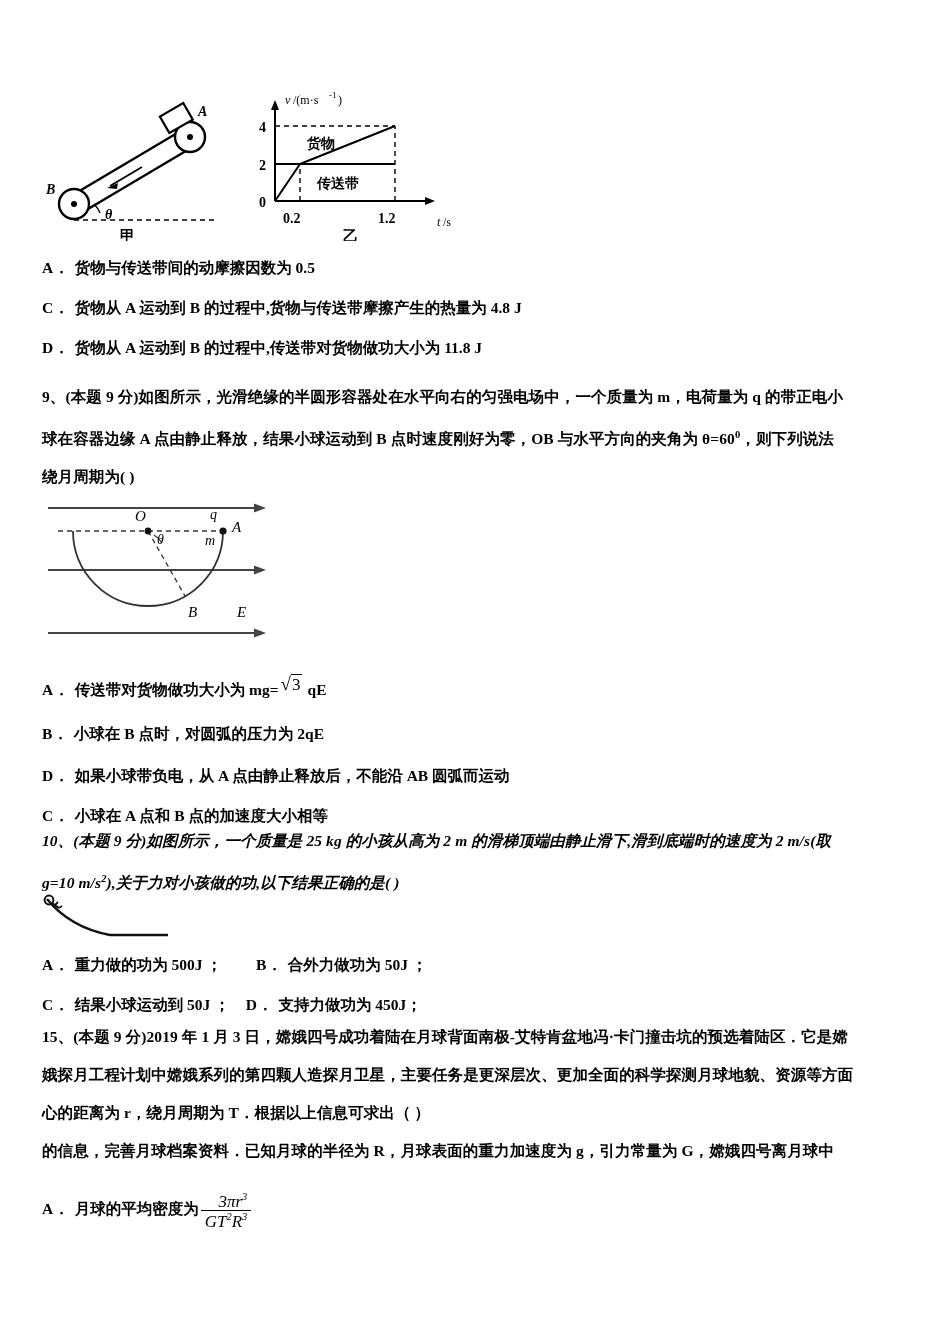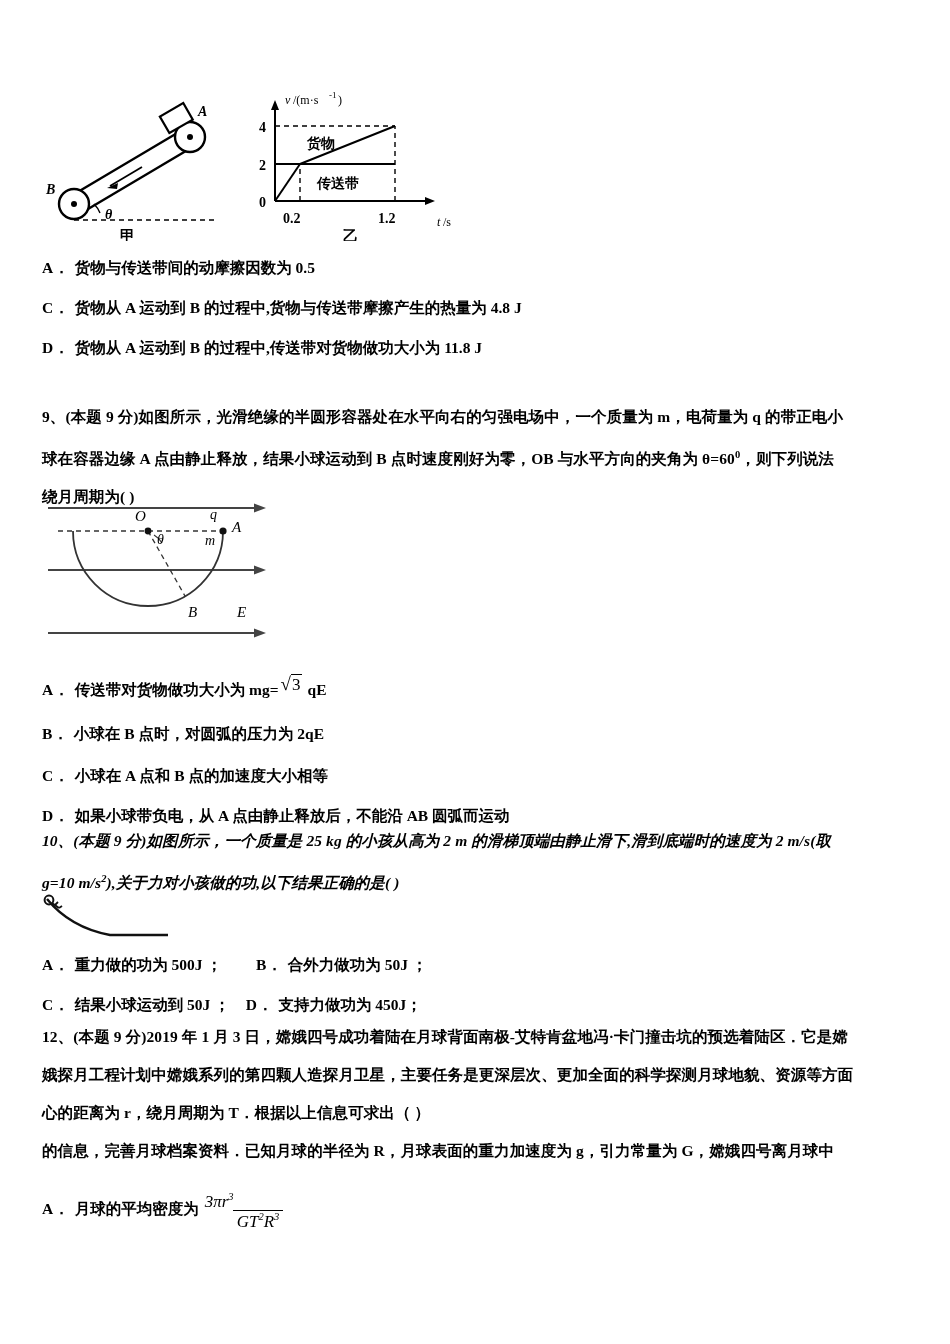--- a/index.html
+++ b/index.html
@@ -62,34 +62,33 @@
   
   .fig-slide {
     position: absolute;
     left: 38px; top: 893px;
   }
 
   
   .frac {
     display: inline-block;
     vertical-align: -0.75em;
-    text-align: left;
+    text-align: right;
     font-family: "Liberation Serif", serif;
     font-style: italic;
     font-weight: normal;
     font-size: 17px;
     line-height: 1.05;
     margin: 0 2px;
   }
   .frac .num { display: block; padding: 0 4px; }
   .frac .den {
     display: block;
     border-top: 1.3px solid #000;
     padding: 0 4px;
-    margin-left: 32px;
   }
   .frac sup { font-size: 0.62em; font-style: italic; }
 
   .radical {
     display: inline-block;
     position: relative;
     font-style: normal;
     font-weight: normal;
     font-size: 17px;
     vertical-align: 0.28em;
@@ -185,21 +184,21 @@
       <span class="lbl">A．</span><span class="sp-s"></span><span>货物与传送带间的动摩擦因数为 0.5</span>
     </div>
     <div class="opt">
       <span class="lbl">C．</span><span class="sp-s"></span><span>货物从 A 运动到 B 的过程中,货物与传送带摩擦产生的热量为 4.8 J</span>
     </div>
     <div class="opt">
       <span class="lbl">D．</span><span class="sp-s"></span><span>货物从 A 运动到 B 的过程中,传送带对货物做功大小为 11.8 J</span>
     </div>
   </div>
 
-  <div class="content" style="top:398px; position:absolute;font-family:Liberation Serif, serif;">
+  <div class="content" style="top:378px; position:absolute;font-family:Liberation Serif, serif;">
     <div class="qline">
       <span>9、</span><span>(本题 9 分)</span><span>如图所示，光滑绝缘的半圆形容器处在水平向右的匀强电场中，一个质量为 m，电荷量为 q 的带正电小</span>
     </div>
     <div class="qline">
       <span>球在容器边缘 A 点由静止释放，结果小球运动到 B 点时速度刚好为零，OB 与水平方向的夹角为 θ=60</span><span class="sup0">0</span><span>，则下列说法</span>
     </div>
     <div class="qline">
       <span>绕月周期为(  )</span>
     </div>
   </div>
@@ -236,24 +235,24 @@
   </div>
 
   <div class="content" style="top:662px; position:absolute;">
     <div class="opt" style="line-height:44px;">
       <span class="lbl">A．</span><span class="sp-s"></span><span>传送带对货物做功大小为 mg=</span><span class="radical"><span class="rad-glyph">√</span><span style="border-top:1.2px solid #000; padding:0 1px;">3</span></span><span class="sp-s"></span><span>qE</span>
     </div>
     <div class="opt" style="line-height:44px;">
       <span class="lbl">B．</span><span class="sp-s"></span><span>小球在 B 点时，对圆弧的压力为 2qE</span>
     </div>
     <div class="opt">
+      <span class="lbl">D．</span><span class="sp-s"></span><span>如果小球带负电，从 A 点由静止释放后，不能沿 AB 圆弧而运动</span>
+    </div>
+    <div class="opt">
       <span class="lbl">C．</span><span class="sp-s"></span><span>小球在 A 点和 B 点的加速度大小相等</span>
-    </div>
-    <div class="opt">
-      <span class="lbl">D．</span><span class="sp-s"></span><span>如果小球带负电，从 A 点由静止释放后，不能沿 AB 圆弧而运动</span>
     </div>
   </div>
 
   <div class="content" style="top:822px; position:absolute;font-style:italic;">
     <div class="qline">
       <span>10、</span><span>(本题 9 分)</span><span>如图所示，一个质量是 25 kg 的小孩从高为 2 m 的滑梯顶端由静止滑下,滑到底端时的速度为 2 m/s(取</span>
     </div>
     <div class="qline">
       <span>g=10 m/s</span><span class="sup0">2</span><span>),关于力对小孩做的功,以下结果正确的是(      )</span>
     </div>
@@ -275,21 +274,21 @@
     <div class="opt">
       <span class="lbl">A．</span><span class="sp-s"></span><span>重力做的功为 500J ；</span><span class="sp-l"></span><span class="lbl">B．</span><span class="sp-s"></span><span>合外力做功为 50J ；</span>
     </div>
     <div class="opt">
       <span class="lbl">C．</span><span class="sp-s"></span><span>结果小球运动到 50J   ；</span><span class="sp-m"></span><span class="lbl">D．</span><span class="sp-s"></span><span>支持力做功为 450J；</span>
     </div>
   </div>
 
   <div class="content" style="top:1018px; position:absolute;">
     <div class="qline">
-      <span>12、</span><span>(本题 9 分)</span><span>2019 年 1 月 3 日，嫦娥四号成功着陆在月球背面南极-艾特肯盆地冯·卡门撞击坑的预选着陆区．它是嫦</span>
+      <span>15、</span><span>(本题 9 分)</span><span>2019 年 1 月 3 日，嫦娥四号成功着陆在月球背面南极-艾特肯盆地冯·卡门撞击坑的预选着陆区．它是嫦</span>
     </div>
     <div class="qline">
       <span>娥探月工程计划中嫦娥系列的第四颗人造探月卫星，主要任务是更深层次、更加全面的科学探测月球地貌、资源等方面</span>
     </div>
     <div class="qline">
       <span>心的距离为 r，绕月周期为 T．根据以上信息可求出（    ）</span>
     </div>
     <div class="qline">
       <span>的信息，完善月球档案资料．已知月球的半径为 R，月球表面的重力加速度为 g，引力常量为 G，嫦娥四号离月球中</span>
     </div>

